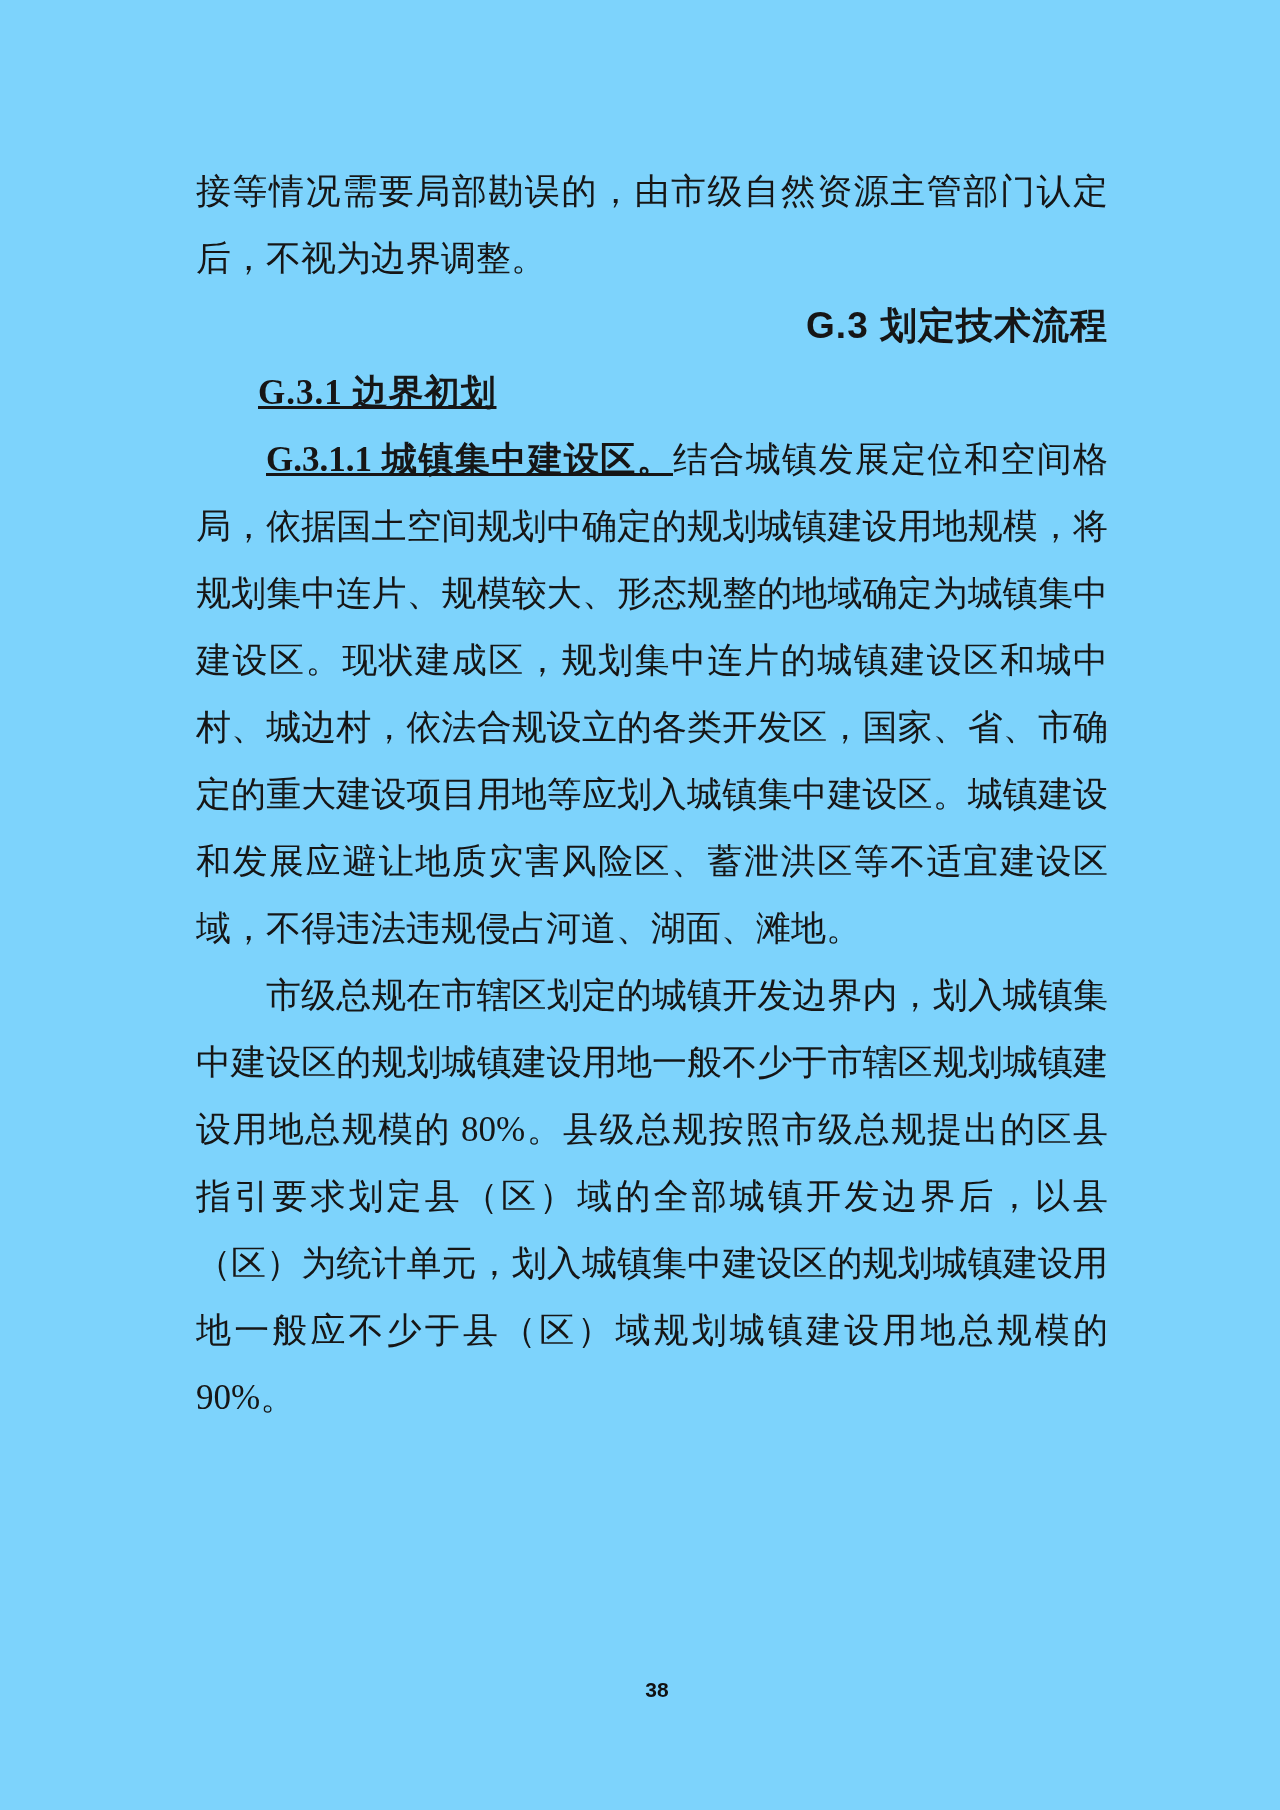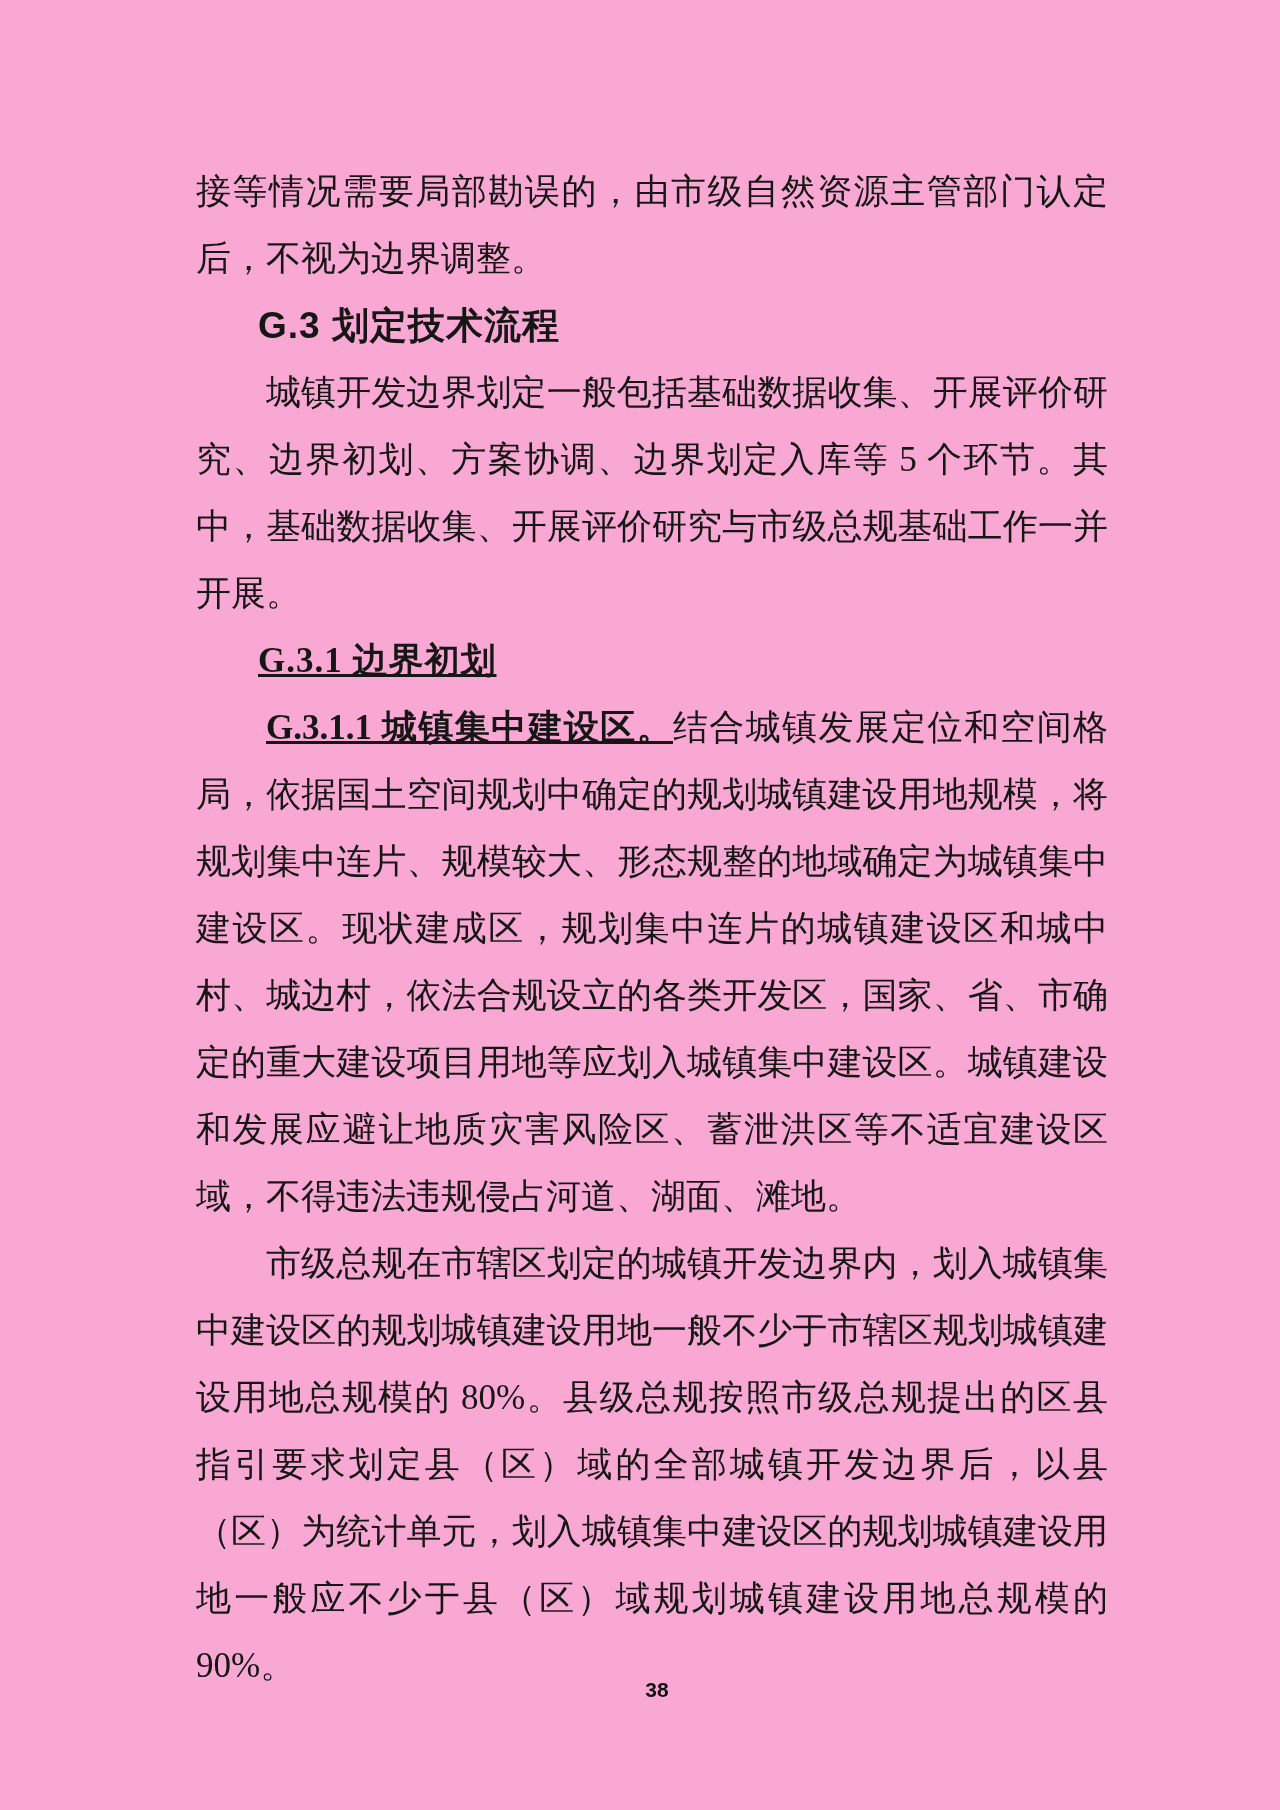--- a/index.html
+++ b/index.html
@@ -4,21 +4,21 @@
 <style>
   html, body {
     margin: 0;
     padding: 0;
     background: #ffffff;
   }
   .page {
     position: relative;
     width: 1280px;
     height: 1810px;
-    background: #f9a8d4;
+    background: #7dd3fc;
     overflow: hidden;
     font-family: "Liberation Serif", serif;
     color: #161616;
   }
   .content {
     position: absolute;
     left: 196px;
     top: 158px;
     width: 912px;
     font-size: 35px;
@@ -33,21 +33,21 @@
   .content p.continuation {
     text-indent: 0;
   }
   .heading-l1 {
     margin: 0;
     font-family: "Liberation Sans", sans-serif;
     font-weight: 700;
     font-size: 37px;
     line-height: 67px;
     text-indent: 62px;
-    text-align: left;
+    text-align: right;
     letter-spacing: 1px;
   }
   .heading-l2 {
     margin: 0;
     font-family: "Liberation Serif", serif;
     font-weight: 600;
     font-size: 35px;
     line-height: 67px;
     text-indent: 62px;
     text-align: left;
@@ -77,21 +77,20 @@
 <body>
 
 <div class="page">
 
   <div class="content">
 
     <p class="continuation">接等情况需要局部勘误的，由市级自然资源主管部门认定后，不视为边界调整。</p>
 
     <h2 class="heading-l1">G.3 划定技术流程</h2>
 
-    <p>城镇开发边界划定一般包括基础数据收集、开展评价研究、边界初划、方案协调、边界划定入库等 5 个环节。其中，基础数据收集、开展评价研究与市级总规基础工作一并开展。</p>
 
     <h3 class="heading-l2">G.3.1 边界初划</h3>
 
     <p><span class="lead-run">G.3.1.1 城镇集中建设区。</span><span>结合城镇发展定位和空间格局，依据国土空间规划中确定的规划城镇建设用地规模，将规划集中连片、规模较大、形态规整的地域确定为城镇集中建设区。现状建成区，规划集中连片的城镇建设区和城中村、城边村，依法合规设立的各类开发区，国家、省、市确定的重大建设项目用地等应划入城镇集中建设区。城镇建设和发展应避让地质灾害风险区、蓄泄洪区等不适宜建设区域，不得违法违规侵占河道、湖面、滩地。</span></p>
 
     <p>市级总规在市辖区划定的城镇开发边界内，划入城镇集中建设区的规划城镇建设用地一般不少于市辖区规划城镇建设用地总规模的 80%。县级总规按照市级总规提出的区县指引要求划定县（区）域的全部城镇开发边界后，以县（区）为统计单元，划入城镇集中建设区的规划城镇建设用地一般应不少于县（区）域规划城镇建设用地总规模的 90%。</p>
 
   </div>
 
   <div class="page-footer">

